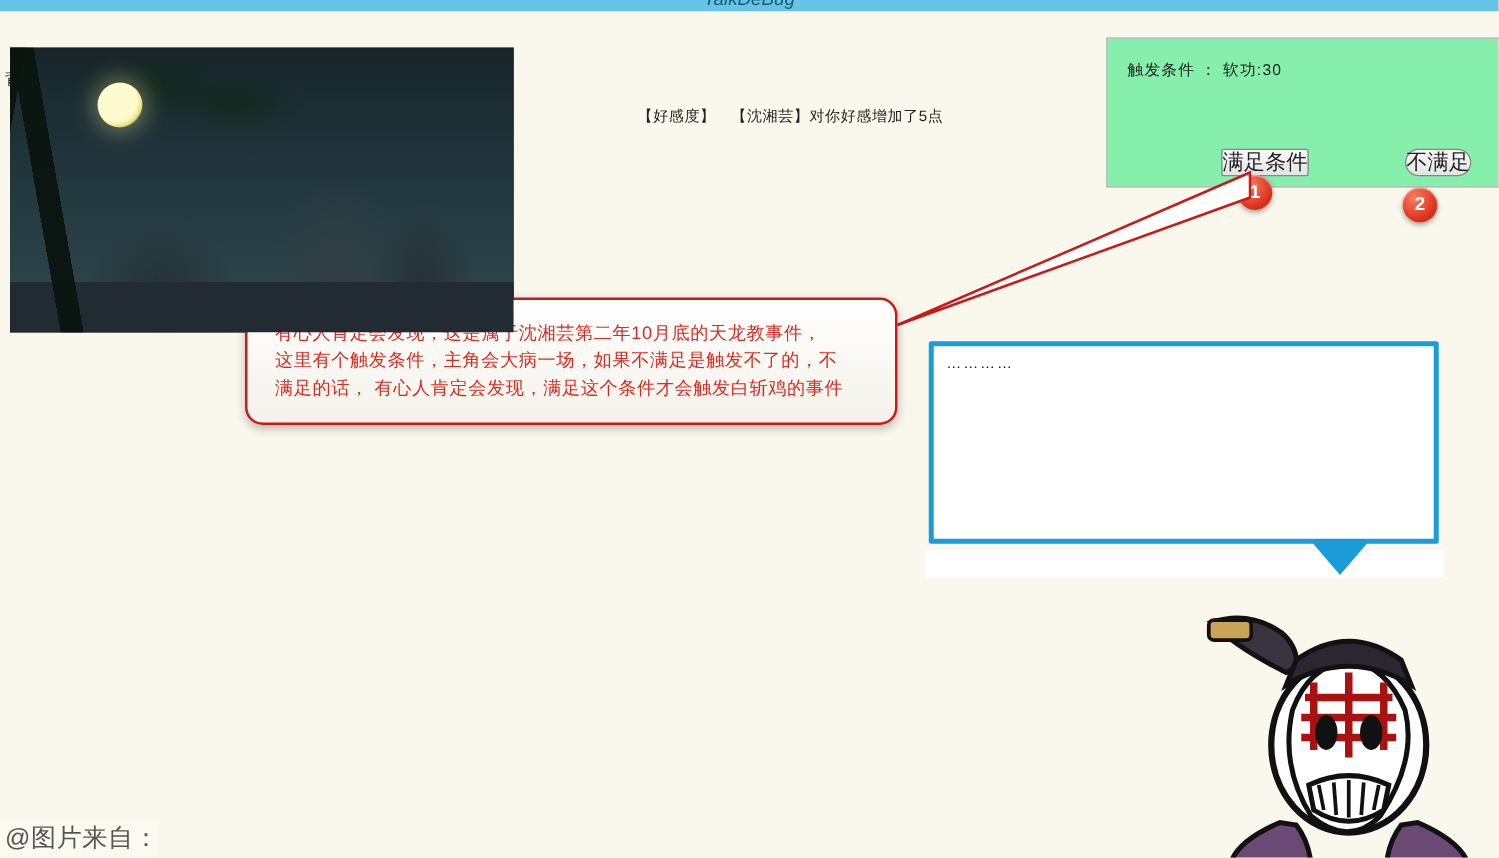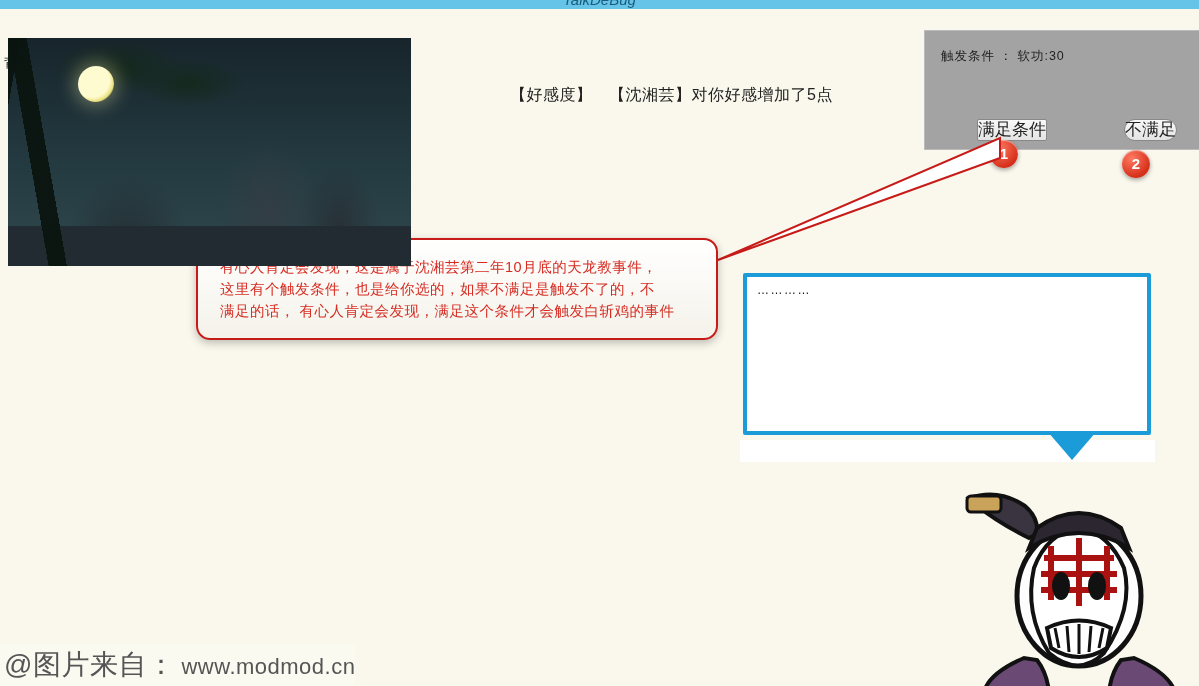--- a/index.html
+++ b/index.html
@@ -15,23 +15,23 @@
   linear-gradient(80deg, transparent 40px, rgba(10,20,15,0.95) 40px 58px, transparent 58px); }
 .rocks { position: absolute; bottom: 0; left: 0; right: 0; height: 170px; background:
   linear-gradient(0deg, #2a3338 0 40px, transparent 40px),
   radial-gradient(ellipse 70px 110px at 260px 120px, #394349, transparent 70%),
   radial-gradient(ellipse 60px 90px at 330px 130px, #2f383d, transparent 70%),
   radial-gradient(ellipse 90px 120px at 120px 160px, #2b3438, transparent 70%);
   filter: contrast(1.1); }
 .sky { position: absolute; inset: 0; background: linear-gradient(180deg, #17252b 0%, #243a41 55%, #30484e 100%); z-index: -1; }
 .bg-image .sky { z-index: 0; } .bg-image > * { z-index: 1; } .bg-image .moon { z-index: 2; }
 
-.notice { position: absolute; top: 85px; left: 510px; font-size: 16px; color: #222; letter-spacing: 0.5px; }
+.notice { position: absolute; top: 85px; left: 510px; font-size: 12px; color: #222; letter-spacing: 0.5px; }
 
-.cond-panel { position: absolute; top: 30px; right: 0; width: 275px; height: 120px; border: 1px solid #bbb; border-right: none; background: #a3a3a3; }
+.cond-panel { position: absolute; top: 30px; right: 0; width: 314px; height: 120px; border: 1px solid #bbb; border-right: none; background: #86efac; }
 .cond-text { position: absolute; top: 17px; left: 16px; font-size: 12.5px; color: #222; letter-spacing: 1px; }
 .btn { position: absolute; height: 22px; padding: 0 0; font-size: 17px; border: 1px solid #888; background: linear-gradient(#f8f8f8, #e4e4e4); cursor: pointer; border-radius: 2px; line-height: 20px; color: #222; }
 .btn-satisfy { bottom: 8px; right: 152px; }
 .btn-unsatisfy { bottom: 8px; right: 22px; border-radius: 11px; }
 
 .num-badge { position: absolute; width: 28px; height: 28px; border-radius: 50%; background: radial-gradient(circle at 35% 30%, #ff7a62, #d6301a 70%); color: #fff; font-weight: bold; font-size: 15px; text-align: center; line-height: 28px; box-shadow: 0 2px 4px rgba(0,0,0,0.35), inset 0 1px 1px rgba(255,255,255,0.5); }
 .badge1 { top: 140px; left: 990px; }
 .badge2 { top: 150px; left: 1122px; }
 
 .callout { position: absolute; top: 238px; left: 196px; width: 522px; height: 102px; background: linear-gradient(#fff, #f4f2ea); border: 2px solid #c61b18; border-radius: 14px; box-shadow: 0 3px 8px rgba(0,0,0,0.25); padding: 16px 22px; }
@@ -39,21 +39,21 @@
 .callout-tail { position: absolute; pointer-events: none; }
 
 .dialog-box { position: absolute; top: 273px; left: 743px; width: 408px; height: 162px; border: 4px solid #1b9bd8; background: #fff; border-radius: 2px; padding: 6px 10px; }
 .dialog-text { font-size: 12px; letter-spacing: 1.5px; color: #111; }
 .dialog-tail { position: absolute; top: 432px; left: 1048px; width: 0; height: 0; border-left: 24px solid transparent; border-right: 24px solid transparent; border-top: 28px solid #1b9bd8; }
 .dialog-bar { position: absolute; top: 440px; left: 740px; width: 415px; height: 22px; background: #fff; }
 
 .avatar { position: absolute; bottom: -6px; right: 4px; width: 266px; height: 214px; }
 
 .watermark { position: absolute; left: 0; bottom: 0; font-size: 21px; color: #555; letter-spacing: 0.5px; font-weight: 500; display: flex; align-items: baseline; gap: 6px; padding: 2px 0 2px 4px; background: rgba(255,255,255,0.25); }
-.watermark .at { font-size: 28px; }
+.watermark .at { font-size: 20px; }
 .watermark .url { font-family: Arial, sans-serif; font-size: 22px; }
 </style>
 </head>
 <body>
 
 <div class="titlebar">TalkDeBug</div>
 
 <div class="bg-label">背景图片：</div>
 
 <div class="bg-image">
@@ -73,21 +73,21 @@
 
 <div class="num-badge badge1">1</div>
 <div class="num-badge badge2">2</div>
 
 <svg class="callout-tail" style="position:absolute; top:130px; left:700px; width:320px; height:160px;">
   <polygon points="18,130 300,8 300,28" fill="#fff" stroke="#c61b18" stroke-width="2"></polygon>
 </svg>
 
 <div class="callout">
   <div class="callout-text">有心人肯定会发现，这是属于沈湘芸第二年10月底的天龙教事件，</div>
-  <div class="callout-text">这里有个触发条件，也是给你选的，如果不满足是触发不了的，不</div>
+  <div class="callout-text">这里有个触发条件，主角会大病一场，如果不满足是触发不了的，不</div>
   <div class="callout-text">满足的话，  有心人肯定会发现，满足这个条件才会触发白斩鸡的事件</div>
 </div>
 
 <div class="dialog-bar"></div>
 <div class="dialog-box">
   <div class="dialog-text">…………</div>
 </div>
 <div class="dialog-tail"></div>
 
 <svg class="avatar" viewBox="0 0 266 214">
@@ -101,14 +101,13 @@
   <path d="M126 150 L130 170 M138 148 L140 174 M150 146 L150 176 M162 148 L160 174 M174 150 L170 170" stroke="#111" stroke-width="3"></path>
   <path d="M100 60 Q60 40 40 20 Q70 10 96 28 Q110 40 108 56 Z" fill="#3a3440" stroke="#111" stroke-width="4"></path>
   <rect x="38" y="18" width="34" height="16" rx="4" fill="#caa35a" stroke="#111" stroke-width="3"></rect>
   <path d="M95 180 Q60 195 55 214 L120 214 Q118 195 108 182 Z" fill="#6a4a75" stroke="#111" stroke-width="4"></path>
   <path d="M205 180 Q240 195 246 214 L180 214 Q182 195 192 182 Z" fill="#6a4a75" stroke="#111" stroke-width="4"></path>
   <path d="M108 50 Q150 20 192 50 L200 70 Q150 40 100 70 Z" fill="#2b2630" stroke="#111" stroke-width="4"></path>
 </svg>
 
 <div class="watermark">
   <span class="at">@图片来自：</span>
-  <span class="url">www.modmod.cn</span>
 </div>
 
 </body></html>

